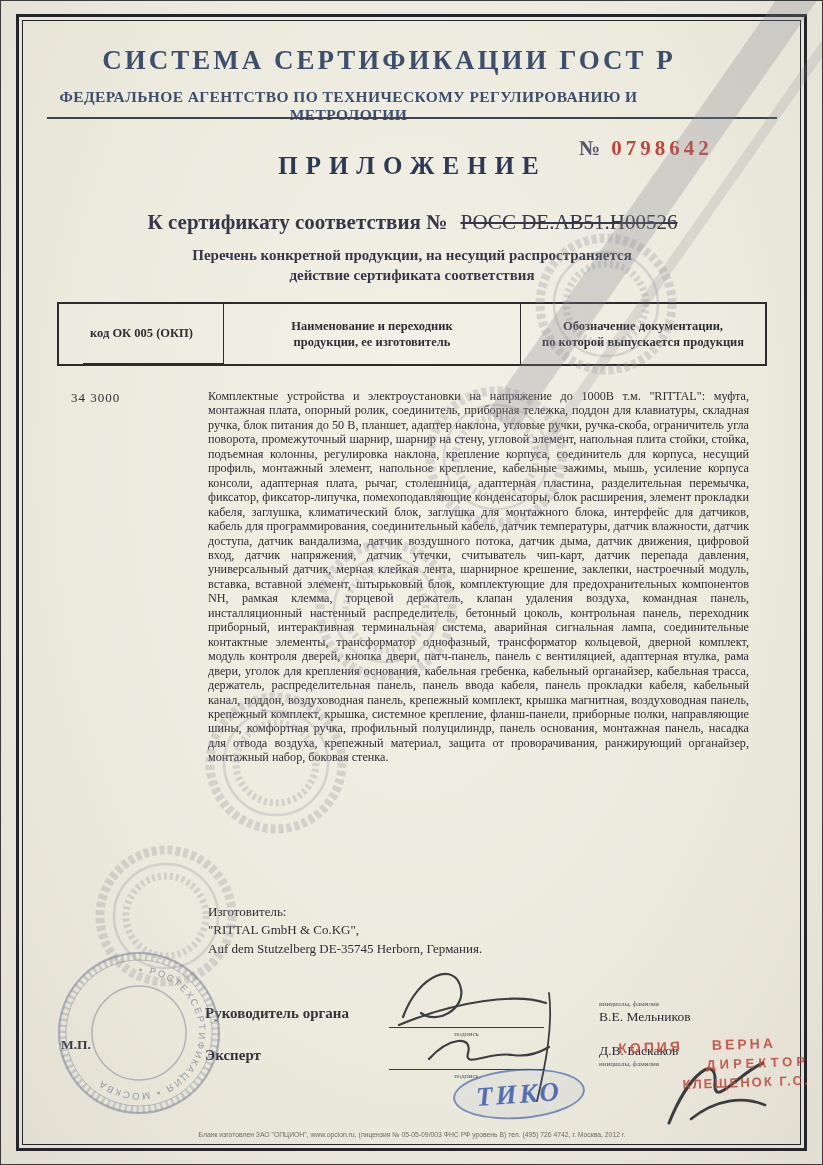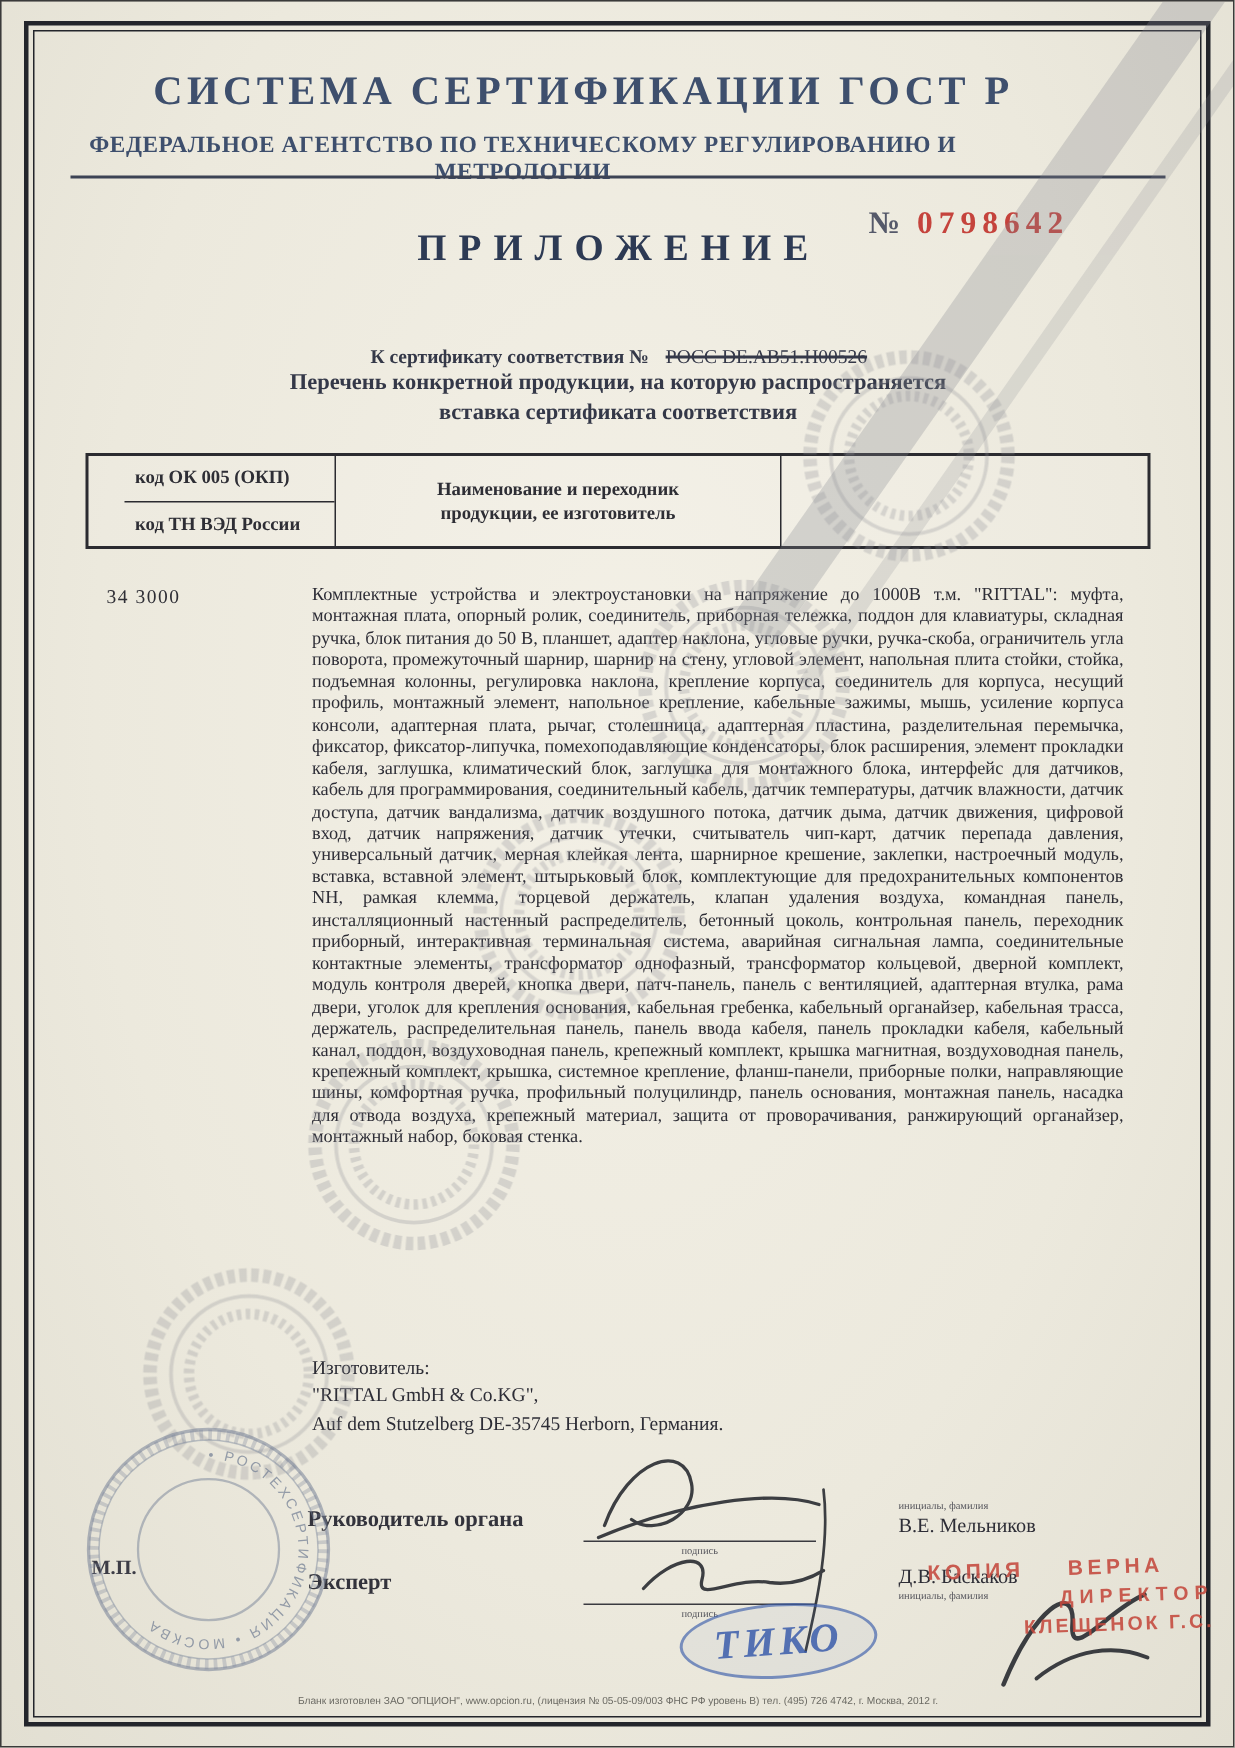--- a/index.html
+++ b/index.html
@@ -12,21 +12,21 @@
   .frame-outer{position:absolute;top:13px;left:15px;right:15px;bottom:13px;border:3px solid #23252b;}
   .frame-inner{position:absolute;top:3px;left:3px;right:3px;bottom:3px;border:1px solid #23252b;}
   .abs{position:absolute;}
   .center{text-align:center;}
   .hdr-title{top:44px;left:0;width:694px;font-size:27px;font-weight:bold;letter-spacing:3px;color:#3e4f6d;padding-left:41px;}
   .hdr-sub{top:87px;left:0;width:695px;font-size:15.5px;font-weight:bold;letter-spacing:.4px;color:#3e4f6d;}
   .hdr-rule{top:116px;left:46px;width:730px;border-top:2.5px solid #3c4354;}
   .serial{top:135px;left:578px;font-size:21px;font-weight:bold;color:#55596a;}
   .serial .num{color:#c5433c;letter-spacing:4px;margin-left:6px;}
   .appendix{top:151px;left:0;width:823px;font-size:25px;font-weight:bold;letter-spacing:8px;color:#2d3a54;}
-  .certline{top:229px;left:0;width:823px;font-size:13px;font-weight:bold;color:#343848;}
+  .certline{top:209px;left:0;width:823px;font-size:21px;font-weight:bold;color:#343848;}
   .certline .certnum{text-decoration:line-through;text-decoration-thickness:1.5px;font-weight:normal;margin-left:8px;}
   .listhead{top:244px;left:181px;width:460px;font-size:15px;font-weight:bold;line-height:1.35;color:#343848;}
   .spec-table{top:301px;left:56px;width:710px;height:64px;border:2px solid #2b2b30;display:flex;box-sizing:border-box;background:rgba(255,255,255,0.08);}
   .spec-table .c1{width:140px;border-right:1.5px solid #2b2b30;display:flex;flex-direction:column;margin-left:24px;}
   .spec-table .c1 div{flex:1;display:flex;align-items:center;padding:2px 7px;font-size:12.5px;font-weight:bold;}
   .spec-table .c1 div:first-child{border-bottom:1.5px solid #2b2b30;}
   .spec-table .c2{width:296px;border-right:1.5px solid #2b2b30;display:flex;flex-direction:column;justify-content:center;align-items:center;font-size:12.5px;font-weight:bold;line-height:1.3;text-align:center;}
   .spec-table .c3{flex:1;display:flex;flex-direction:column;justify-content:center;align-items:center;font-size:12.5px;font-weight:bold;line-height:1.3;text-align:center;}
   .pcode{top:389px;left:70px;font-size:13px;letter-spacing:1px;}
   .pdesc{top:388px;left:207px;width:541px;font-size:12.2px;line-height:1.185;text-align:justify;color:#2d2d36;}
@@ -66,30 +66,33 @@
       <span class="num">0798642</span>
     </div>
 
     <div class="abs appendix center">ПРИЛОЖЕНИЕ</div>
 
     <div class="abs certline center">
       <span>К сертификату соответствия №</span>
       <span class="certnum">РОСС DE.АВ51.Н00526</span>
     </div>
 
-    <div class="abs listhead center">Перечень конкретной продукции,  на которую распространяется вставка сертификата соответствия</div>
+    <div class="abs listhead center">Перечень конкретной продукции,  на несущий распространяется действие сертификата соответствия</div>
 
     <div class="abs spec-table">
       <div class="c1">
         <div>код ОК 005 (ОКП)</div>
-        <div>код ТН ВЭД России</div>
       </div>
       <div class="c2">
         <span>Наименование и переходник</span>
         <span>продукции, ее изготовитель</span>
+      </div>
+      <div class="c3">
+        <span>Обозначение документации,</span>
+        <span>по которой выпускается продукция</span>
       </div>
     </div>
 
     <div class="abs pcode">34 3000</div>
     <div class="abs pdesc">Комплектные устройства и электроустановки на напряжение до 1000В т.м. "RITTAL": муфта, монтажная плата, опорный ролик, соединитель, приборная тележка, поддон для клавиатуры, складная ручка, блок питания до 50 В, планшет, адаптер наклона, угловые ручки, ручка-скоба, ограничитель угла поворота, промежуточный шарнир, шарнир на стену, угловой элемент, напольная плита стойки, стойка, подъемная колонны, регулировка наклона, крепление корпуса, соединитель для корпуса, несущий профиль, монтажный элемент, напольное крепление, кабельные зажимы, мышь, усиление корпуса консоли, адаптерная плата, рычаг, столешница, адаптерная пластина, разделительная перемычка, фиксатор, фиксатор-липучка, помехоподавляющие конденсаторы, блок расширения, элемент прокладки кабеля, заглушка, климатический блок, заглушка для монтажного блока, интерфейс для датчиков, кабель для программирования, соединительный кабель, датчик температуры, датчик влажности, датчик доступа, датчик вандализма, датчик воздушного потока, датчик дыма, датчик движения, цифровой вход, датчик напряжения, датчик утечки, считыватель чип-карт, датчик перепада давления, универсальный датчик, мерная клейкая лента, шарнирное крешение, заклепки, настроечный модуль, вставка, вставной элемент, штырьковый блок, комплектующие для предохранительных компонентов NH, рамкая клемма, торцевой держатель, клапан удаления воздуха, командная панель, инсталляционный настенный распределитель, бетонный цоколь, контрольная панель, переходник приборный, интерактивная терминальная система, аварийная сигнальная лампа, соединительные контактные элементы, трансформатор однофазный, трансформатор кольцевой, дверной комплект, модуль контроля дверей, кнопка двери, патч-панель, панель с вентиляцией, адаптерная втулка, рама двери, уголок для крепления основания, кабельная гребенка, кабельный органайзер, кабельная трасса, держатель, распределительная панель, панель ввода кабеля, панель прокладки кабеля, кабельный канал, поддон, воздуховодная панель, крепежный комплект, крышка магнитная, воздуховодная панель, крепежный комплект, крышка, системное крепление, фланш-панели, приборные полки, направляющие шины, комфортная ручка, профильный полуцилиндр, панель основания, монтажная панель, насадка для отвода воздуха, крепежный материал, защита от проворачивания, ранжирующий органайзер, монтажный набор, боковая стенка.</div>
 
     <div class="abs manu">
       <div>Изготовитель:</div>
       <div>"RITTAL GmbH &amp; Co.KG",</div>
       <div>Auf dem Stutzelberg DE-35745 Herborn, Германия.</div>

